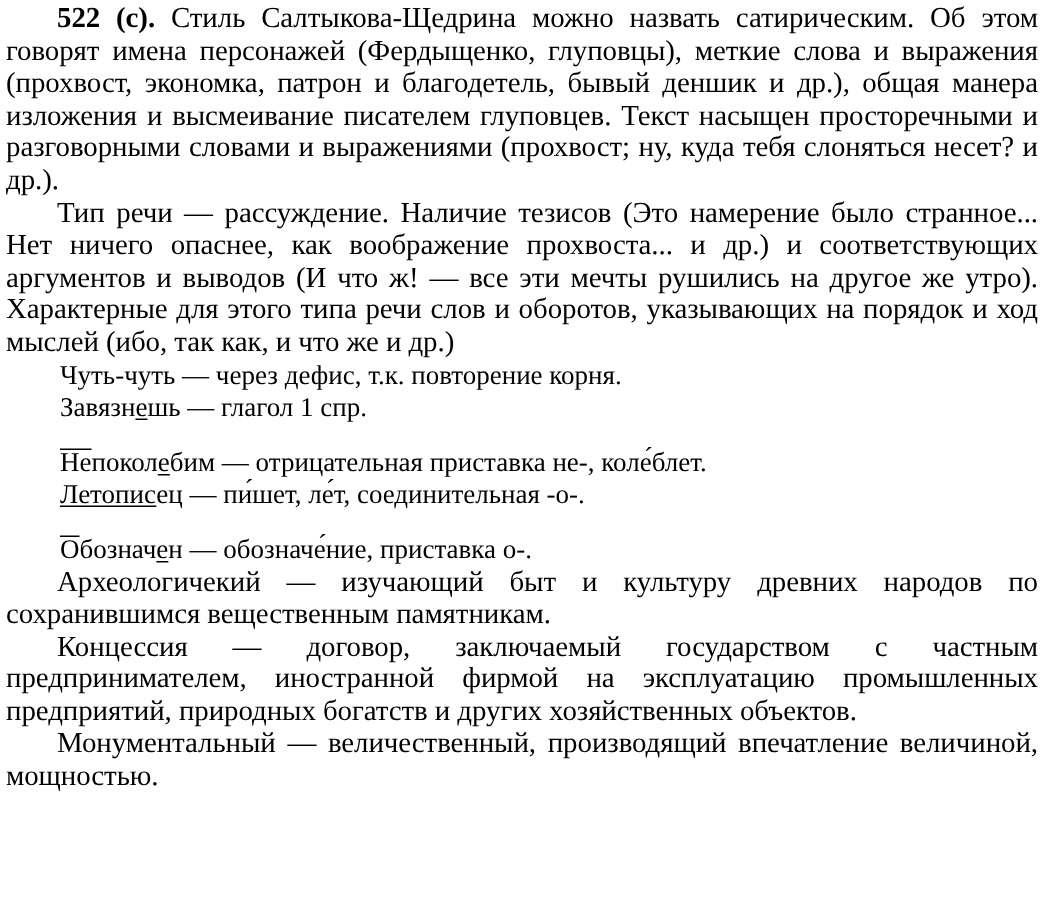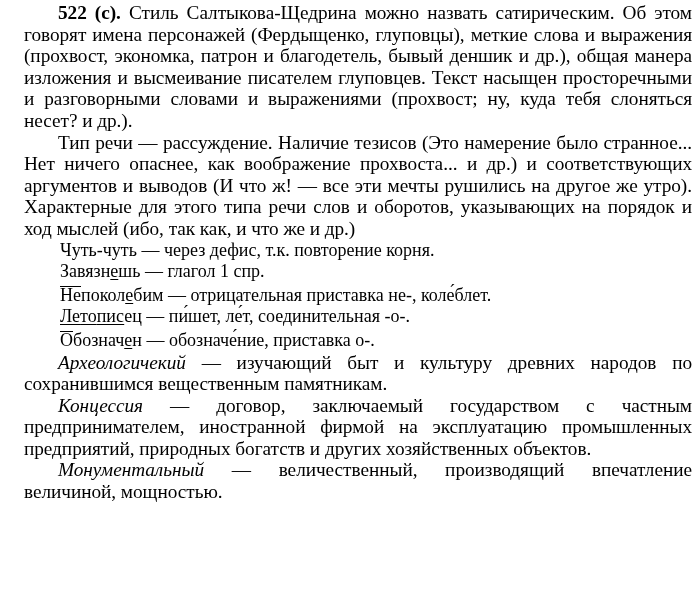--- a/index.html
+++ b/index.html
@@ -10,21 +10,21 @@
   }
   #page {
     position: relative;
     width: 698px;
     height: 609px;
     background: #ffffff;
     overflow: hidden;
     font-family: "Liberation Serif", "DejaVu Serif", serif;
     color: #000000;
     box-sizing: border-box;
-    padding: 2px 6px 0 24px;
+    padding: 2px 6px 0 4px;
   }
   .para {
     font-size: 19.3px;
     line-height: 21.6px;
     text-align: justify;
     text-justify: inter-word;
     margin: 0;
     letter-spacing: -0.05px;
     word-spacing: 0px;
   }
@@ -35,34 +35,33 @@
     font-weight: bold;
   }
   .line {
     font-size: 18px;
     line-height: 21.6px;
     margin: 0;
     white-space: nowrap;
     padding-left: 36px;
   }
   .ital {
-    font-style: italic;
   }
   
   .u {                      
     text-decoration: underline;
     text-decoration-thickness: 1px;
     text-underline-offset: 1.5px;
   }
   .pref {                   
     border-top: 1.4px solid #000;
     display: inline-block;
     line-height: 0.98;
     padding-top: 0px;
-    margin-top: 3px;
+    margin-top: 16px;
   }
   .end {                    
     border: 1.3px solid #000;
     display: inline-block;
     line-height: 1;
     padding: 0px 1px 1px 1px;
     margin: 0 0px;
   }
 </style>
 </head>

